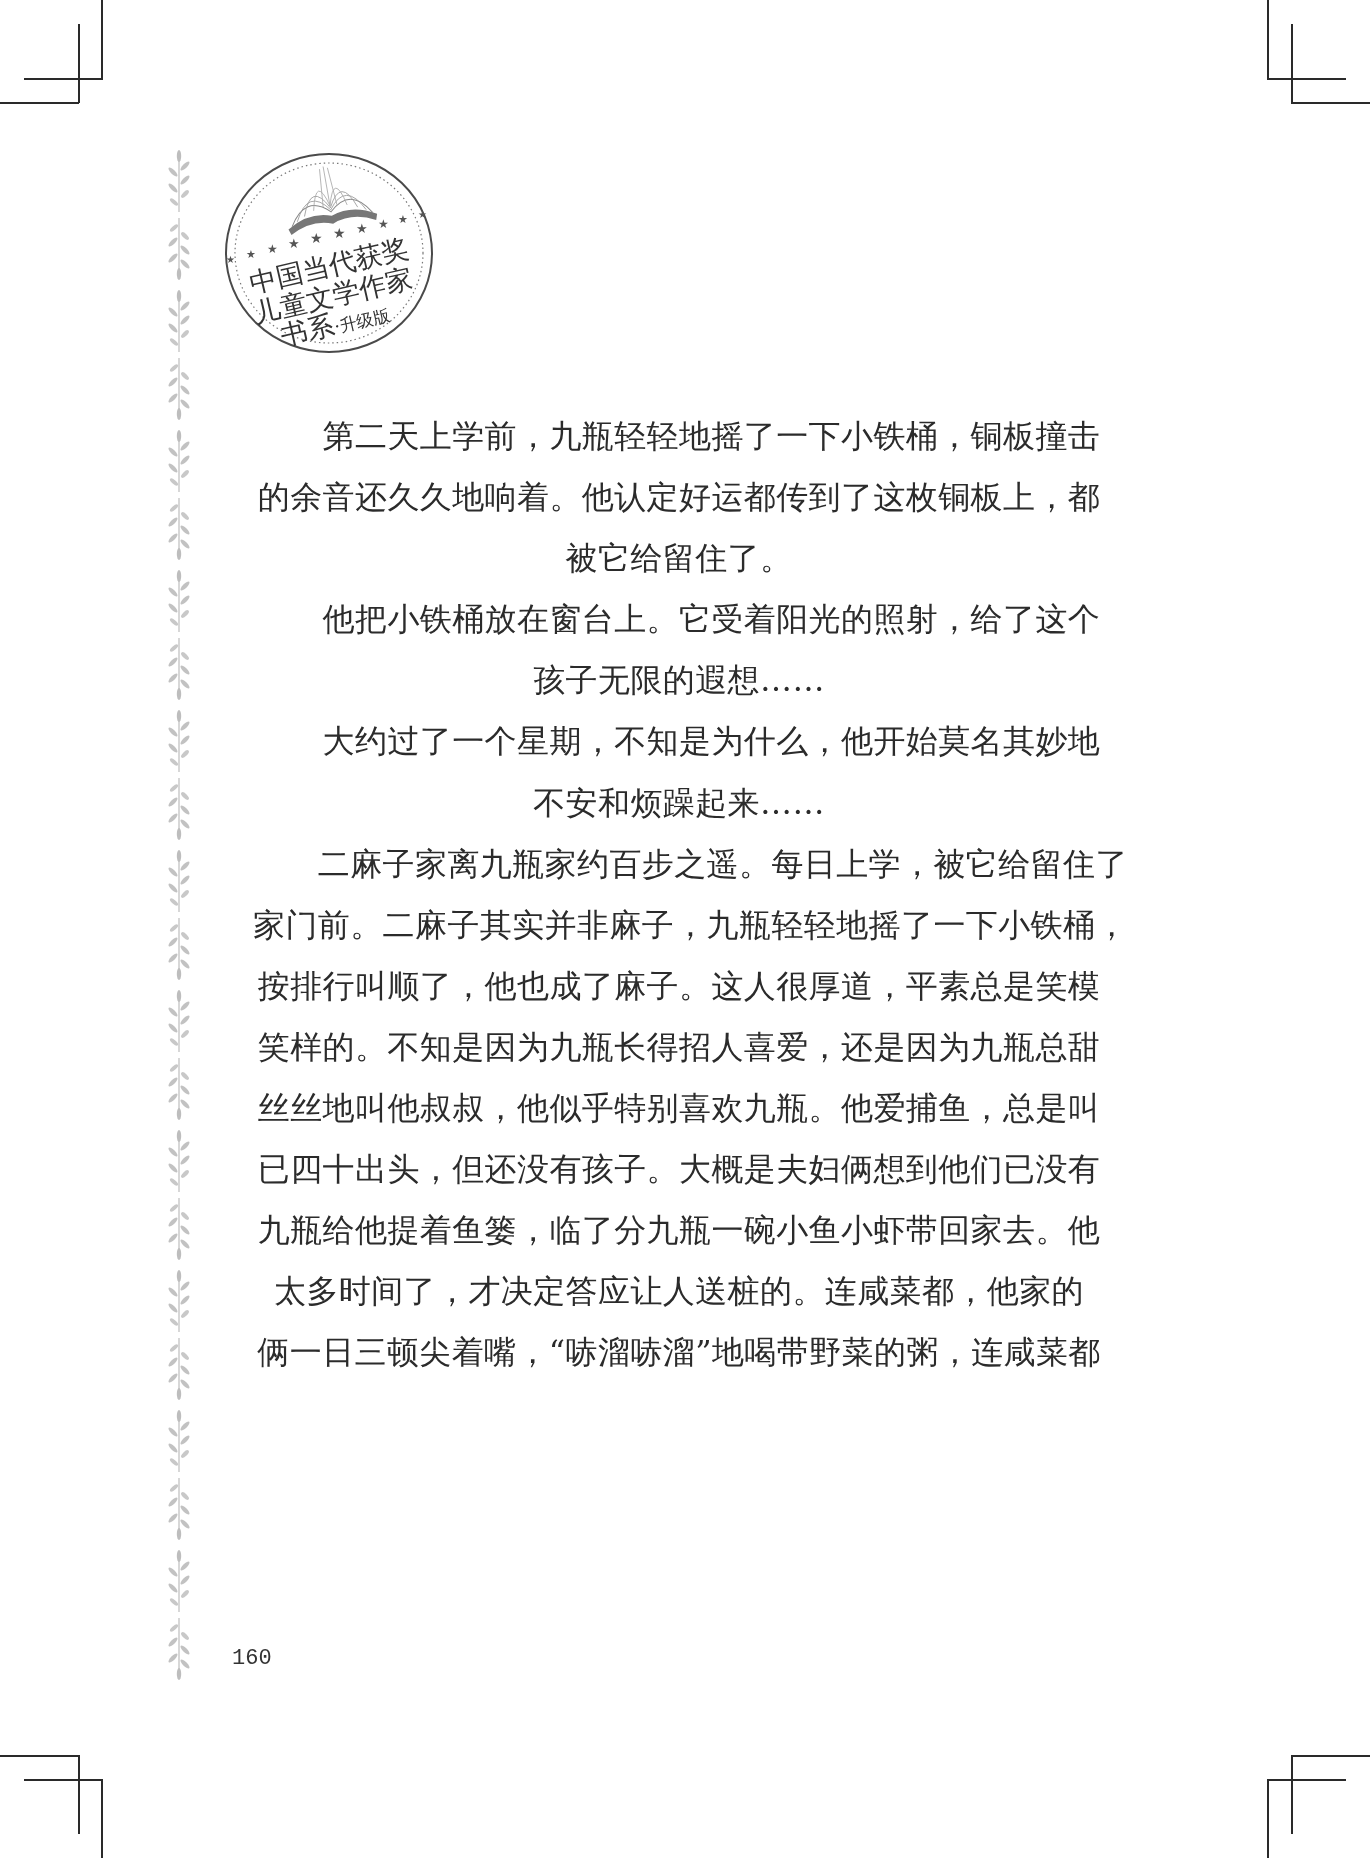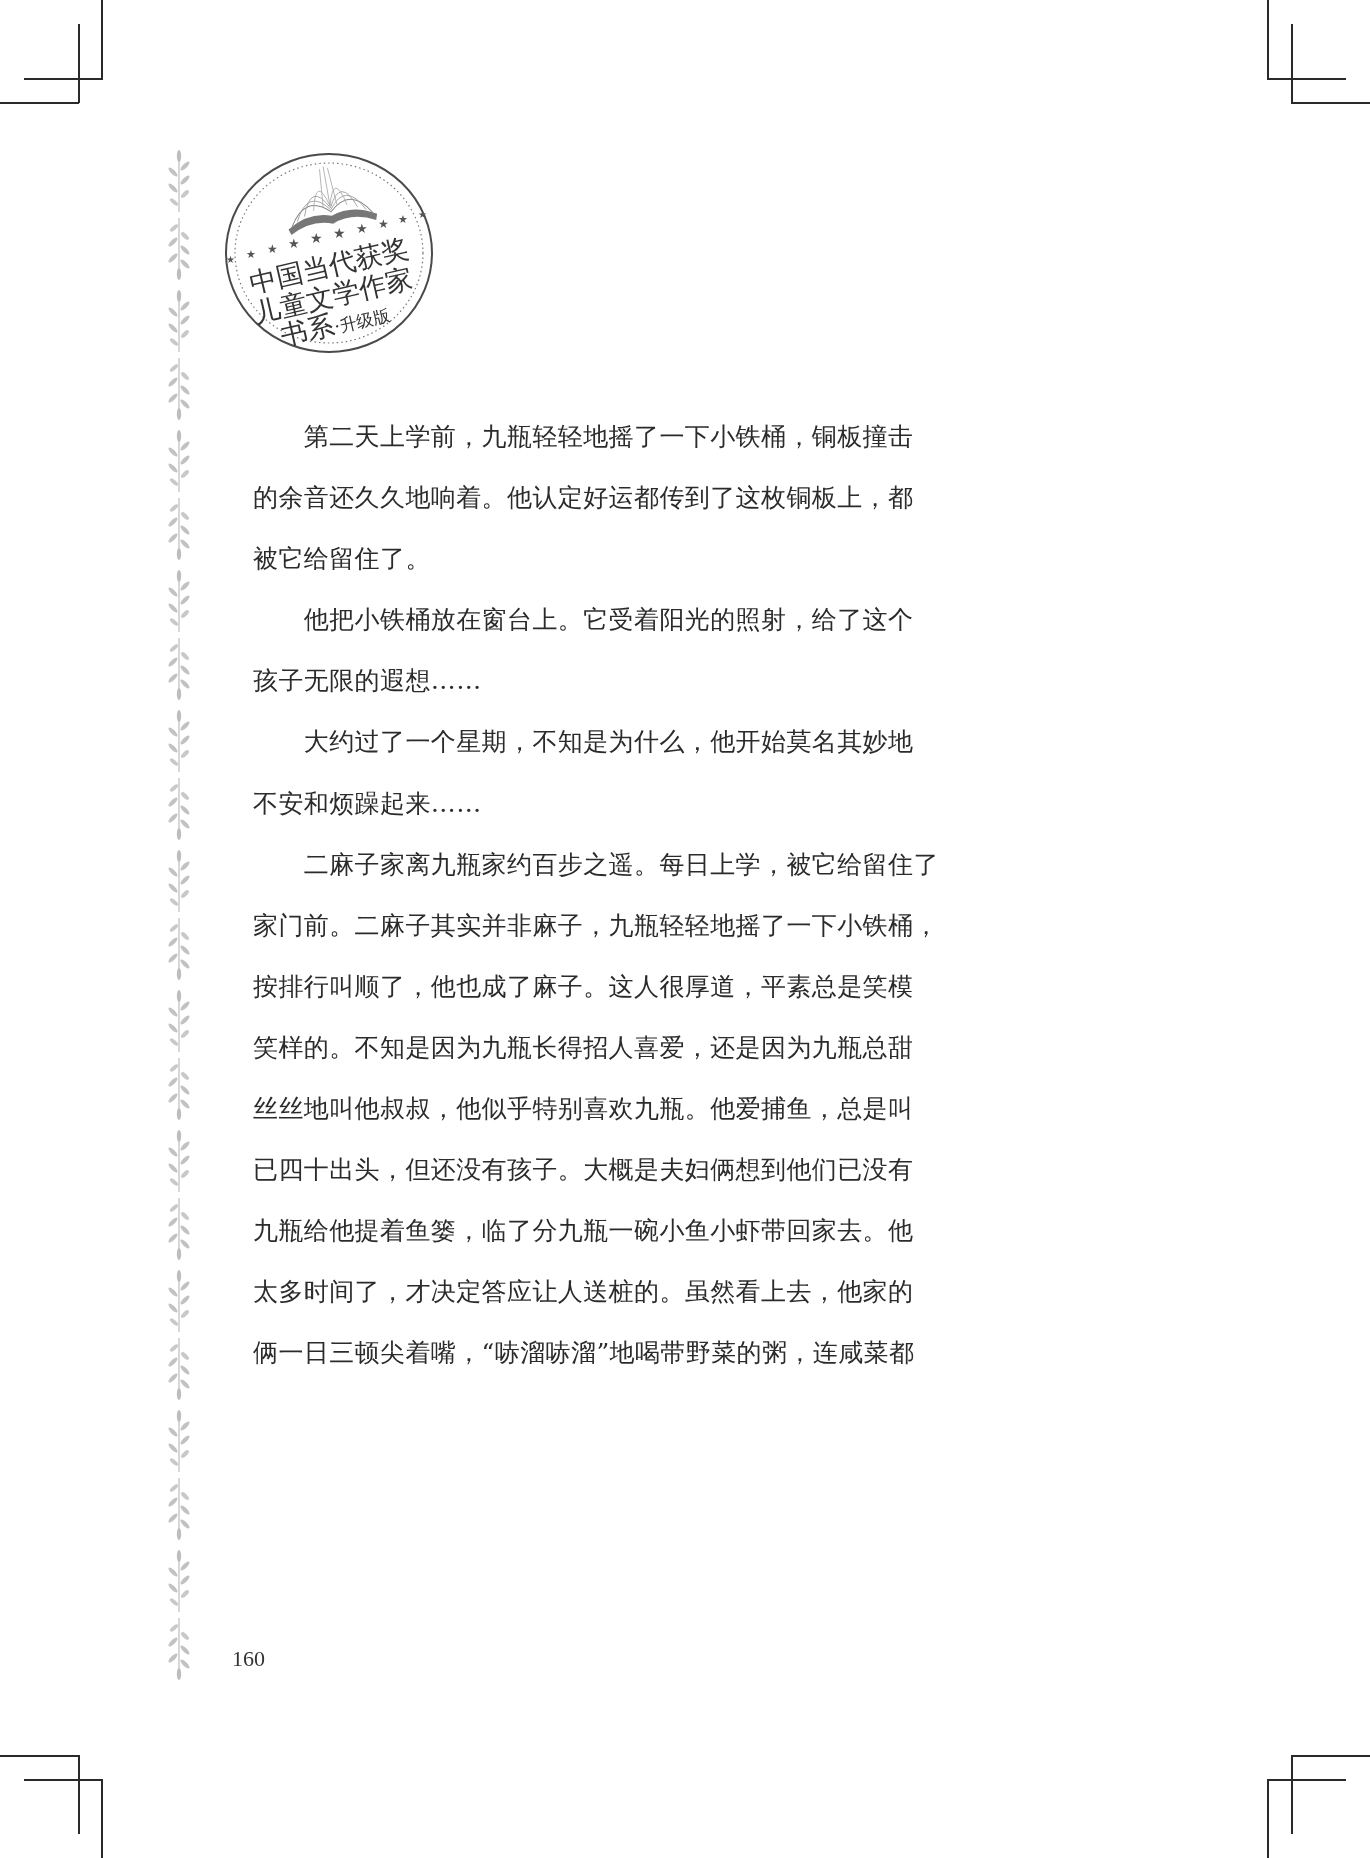--- a/index.html
+++ b/index.html
@@ -6,25 +6,25 @@
   body { width:1370px; height:1858px; position:relative; overflow:hidden;
          font-family:"DejaVu Serif","Liberation Serif",serif; color:#222; }
   .crop { position:absolute; background:#2a2a2a; }
   .vine { position:absolute; left:160px; top:150px; width:40px; height:1580px; }
   .badge { position:absolute; left:222px; top:150px; width:214px; height:206px; }
   .badge-text { position:absolute; left:0; top:0; width:214px; height:206px; }
   .badge-line { position:absolute; left:0; width:214px; text-align:center;
                 font-family:"DejaVu Serif","Liberation Serif",serif; color:#333;
                 white-space:nowrap; transform-origin:50% 50%; }
   .body-text { position:absolute; left:253px; top:406px; width:852px;
-               font-size:25px; line-height:61.1px; color:#2b2b2b;
-               letter-spacing:0.4px; }
+               font-size:32px; line-height:61.1px; color:#2b2b2b;
+               letter-spacing:0.4px;text-align:center; }
   .line { display:block; white-space:nowrap; }
   .page-number { position:absolute; left:232px; top:1646px; font-size:22px;
-                 font-family:Liberation Serif, serif; color:#333; }
+                 font-family:Liberation Mono, monospace; color:#333; }
 </style>
 </head>
 <body>
 
 <div class="crop" style="left:101px;top:0;width:1.5px;height:79px;"></div>
 <div class="crop" style="left:24px;top:78px;width:79px;height:1.5px;"></div>
 <div class="crop" style="left:78px;top:24px;width:1.5px;height:79px;"></div>
 <div class="crop" style="left:0;top:102px;width:79px;height:1.5px;"></div>
 
 <div class="crop" style="left:1267px;top:0;width:1.5px;height:79px;"></div>
@@ -126,17 +126,17 @@
   <span class="line">孩子无限的遐想……</span>
   <span class="line">　　大约过了一个星期，不知是为什么，他开始莫名其妙地</span>
   <span class="line">不安和烦躁起来……</span>
   <span class="line">　　二麻子家离九瓶家约百步之遥。每日上学，被它给留住了</span>
   <span class="line">家门前。二麻子其实并非麻子，九瓶轻轻地摇了一下小铁桶，</span>
   <span class="line">按排行叫顺了，他也成了麻子。这人很厚道，平素总是笑模</span>
   <span class="line">笑样的。不知是因为九瓶长得招人喜爱，还是因为九瓶总甜</span>
   <span class="line">丝丝地叫他叔叔，他似乎特别喜欢九瓶。他爱捕鱼，总是叫</span>
   <span class="line">已四十出头，但还没有孩子。大概是夫妇俩想到他们已没有</span>
   <span class="line">九瓶给他提着鱼篓，临了分九瓶一碗小鱼小虾带回家去。他</span>
-  <span class="line">太多时间了，才决定答应让人送桩的。虽然看上去，他家的</span>
+  <span class="line">太多时间了，才决定答应让人送桩的。连咸菜都，他家的</span>
   <span class="line">俩一日三顿尖着嘴，“哧溜哧溜”地喝带野菜的粥，连咸菜都</span>
 </div>
 
 <div class="page-number">160</div>
 
 </body></html>

